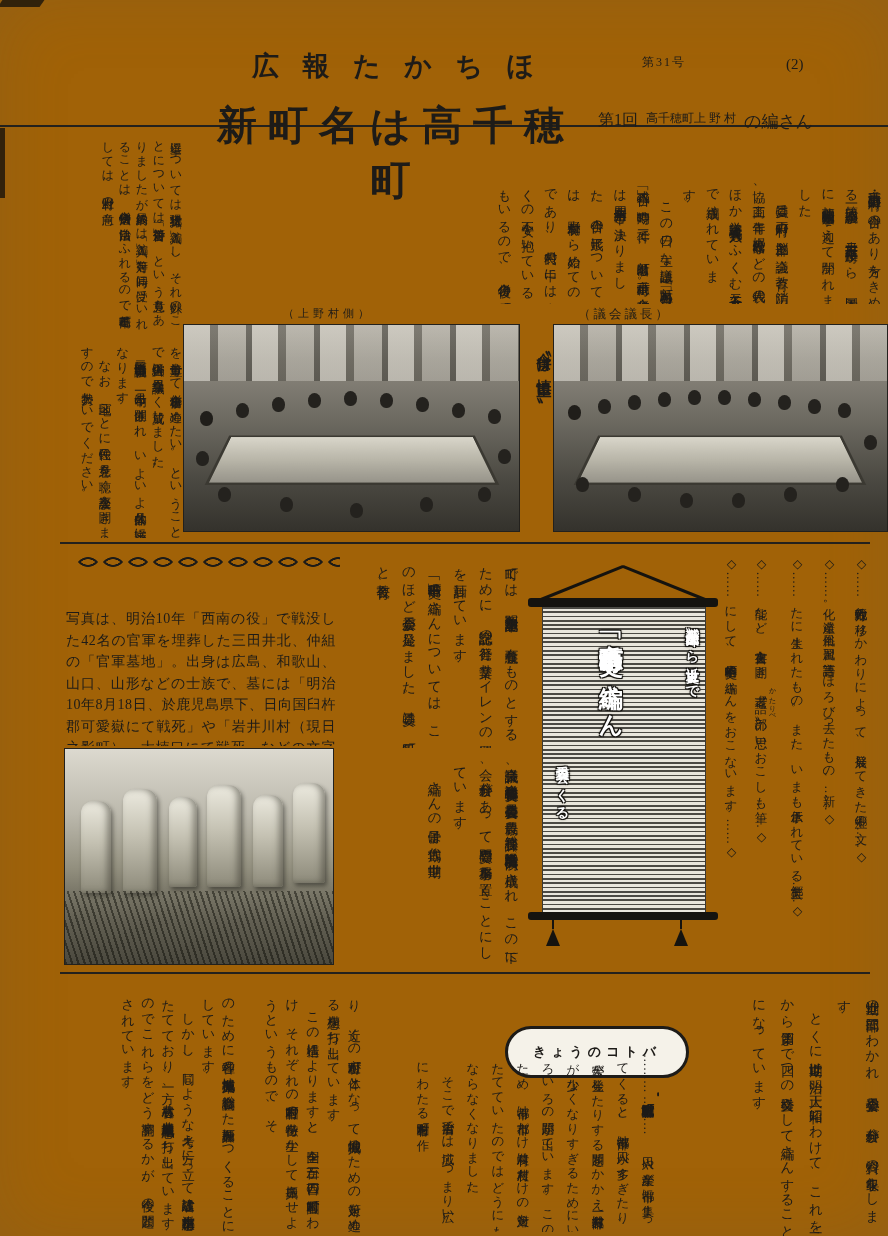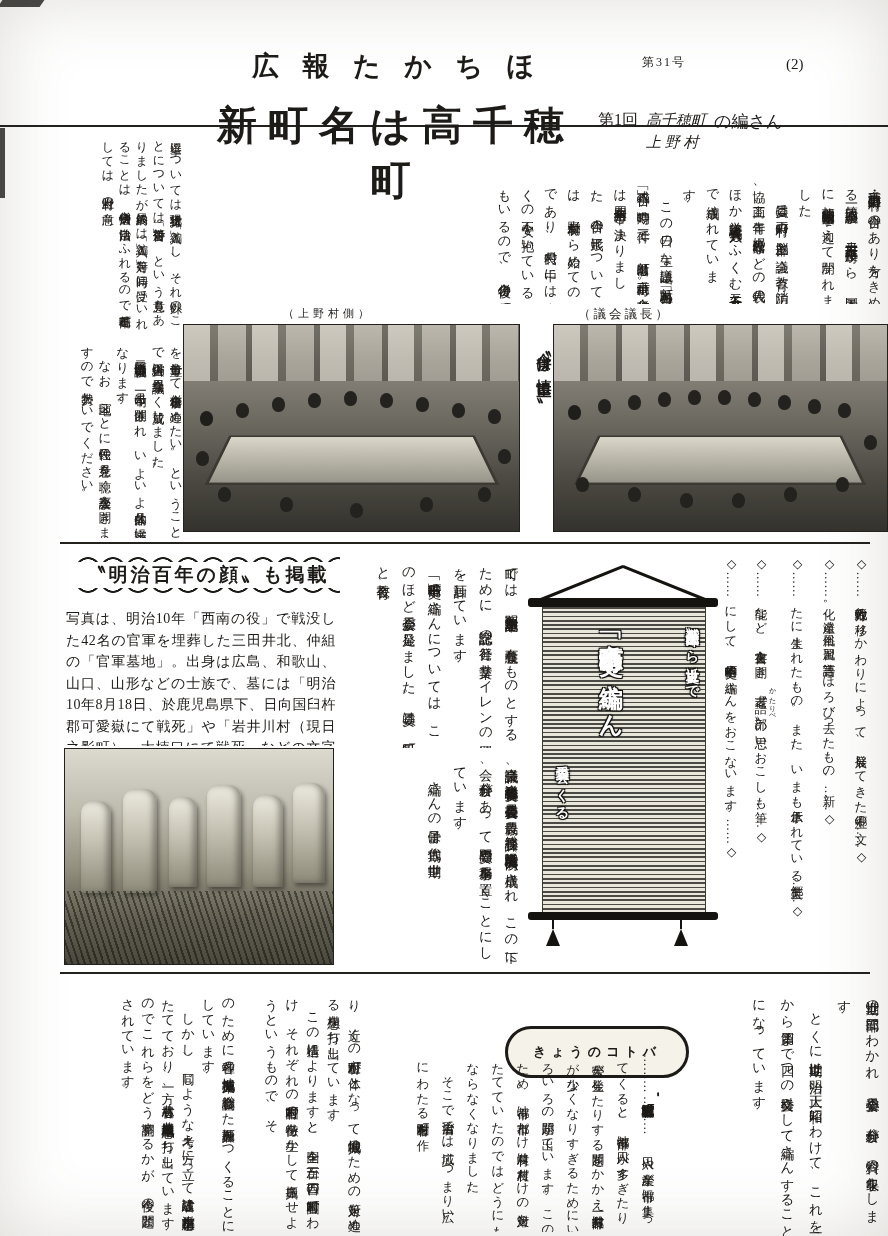--- a/index.html
+++ b/index.html
@@ -1,19 +1,19 @@
 <!DOCTYPE html>
 <html lang="ja"><head>
 <meta charset="utf-8">
 <style>
   html,body{margin:0;padding:0;}
   body{background:#d8d5cc;}
   #page{
     position:relative; width:888px; height:1236px; margin:0 auto;
-    background:#ffffff; color:#1d1b18; overflow:hidden;
+    background:#a16207; color:#1d1b18; overflow:hidden;
     box-shadow: inset 0 0 70px rgba(95,88,70,.20);
     font-family:"Liberation Serif","DejaVu Serif",serif;
   }
   .abs{position:absolute;}
   .v{writing-mode:vertical-rl; text-orientation:mixed;}
   .pre{white-space:pre-line;}
   .clip{overflow:hidden;}
   .gothic{font-family:"Liberation Sans","DejaVu Sans",sans-serif; font-weight:bold;}
   .serif{font-family:"Liberation Serif","DejaVu Serif",serif;}
   .hr{position:absolute; background:#23211d;}
@@ -68,21 +68,21 @@
 
   <div class="abs gothic" style="left:252px; top:48px; width:330px; font-size:27px; letter-spacing:8px;">広 報 た か ち ほ</div>
   <div class="abs serif" style="left:642px; top:54px; font-size:12px; letter-spacing:2px;">第31号</div>
   <div class="abs serif" style="left:786px; top:56px; font-size:15px;">(2)</div>
   <div class="hr" style="left:0px; top:125px; width:888px; height:2px;"></div>
 
   <div class="abs gothic" style="left:196px; top:98px; width:400px; text-align:center; font-size:40px; letter-spacing:11px;">新町名は高千穂町</div>
 
   <div class="abs" style="left:598px; top:110px; display:flex; gap:8px;">
     <span class="serif" style="font-size:16px;">第1回</span>
-    <span style="display:flex; flex-direction:column; line-height:1.45; font-size:15px;font-style:italic;">
+    <span style="display:flex; flex-direction:row; line-height:1.45; font-size:12px;">
       <span>高千穂町</span>
       <span>上 野 村</span>
     </span>
     <span class="serif" style="font-size:17px;">の編さん</span>
   </div>
 
   <div class="abs v clip" style="left:64px; top:133px; width:120px; height:198px; font-size:12px; line-height:1.42; letter-spacing:0.5px;">選挙については現状維持で「編入」とし、それ以外のことについては「対等合併」で。という意見もありましたが最終的には「編入」と「対等」を同時に受けいれることは、合併特例法や自治法にふれるので高千穂町としては、上野村の意向</div>
 
   <div class="abs v pre clip bodytext" style="left:186px; top:180px; width:700px; height:124px;">高千穂・上野両町村の合併のあり方をきめる第一回協議会が、十月二十五日午後一時から、国民宿舎高千穂荘に加藤宮崎県副知事を迎えて開かれました。
 　委員は両町村の主脳部と議会、教育、消防、農協、商工、青年、婦人公民館などの代表のほか学識経験者代表六人もふくむ各二十五名で編成されています。
@@ -103,21 +103,20 @@
   <div class="abs v serif" style="left:519px; top:338px; width:34px; height:170px; font-size:15px; font-weight:bold; letter-spacing:3px;">〝合併は慎重に〟</div>
 
   <div class="abs v pre clip" style="left:62px; top:338px; width:122px; height:200px; font-size:12.5px; line-height:1.42; letter-spacing:0.5px;">を十分尊重して合併事務を進めたい。ということで編入合併に全員異議なく賛成しました。
 　第二回合併協議会は、十一月中旬に開催され、いよいよ具体的な審議になります。
 　なお、地区ごとに住民の意見を聴く座談会を開きますので大勢おいでください。</div>
 
   <div class="hr" style="left:60px; top:542px; width:810px; height:1.6px;"></div>
 
   <div class="abs gothic" style="left:82px; top:562px; width:252px; text-align:center; font-size:19px; letter-spacing:3px;">
     <span class="arc top"></span>
-    <span>〝明治百年の顔〟も掲載</span>
     <span class="arc bottom"></span>
   </div>
   <div class="abs clip" style="left:66px; top:608px; width:270px; height:138px; font-size:14px; line-height:1.54; letter-spacing:0.5px; text-align:justify;">写真は、明治10年「西南の役」で戦没した42名の官軍を埋葬した三田井北、仲組の「官軍墓地」。出身は広島、和歌山、山口、山形などの士族で、墓には「明治10年8月18日、於鹿児島県下、日向国臼杵郡可愛嶽にて戦死」や「岩井川村（現日之影町）　大楠口にて戦死」などの文字が見えます。</div>
 
   <div class="graves" style="left:64px; top:748px; width:268px; height:215px;">
     <div class="stone" style="left:16px;  top:52px; width:30px; height:92px;"></div>
     <div class="stone" style="left:58px;  top:40px; width:34px; height:104px;"></div>
     <div class="stone" style="left:104px; top:48px; width:28px; height:90px;"></div>
     <div class="stone" style="left:142px; top:36px; width:34px; height:102px;"></div>
     <div class="stone" style="left:188px; top:46px; width:30px; height:92px;"></div>

